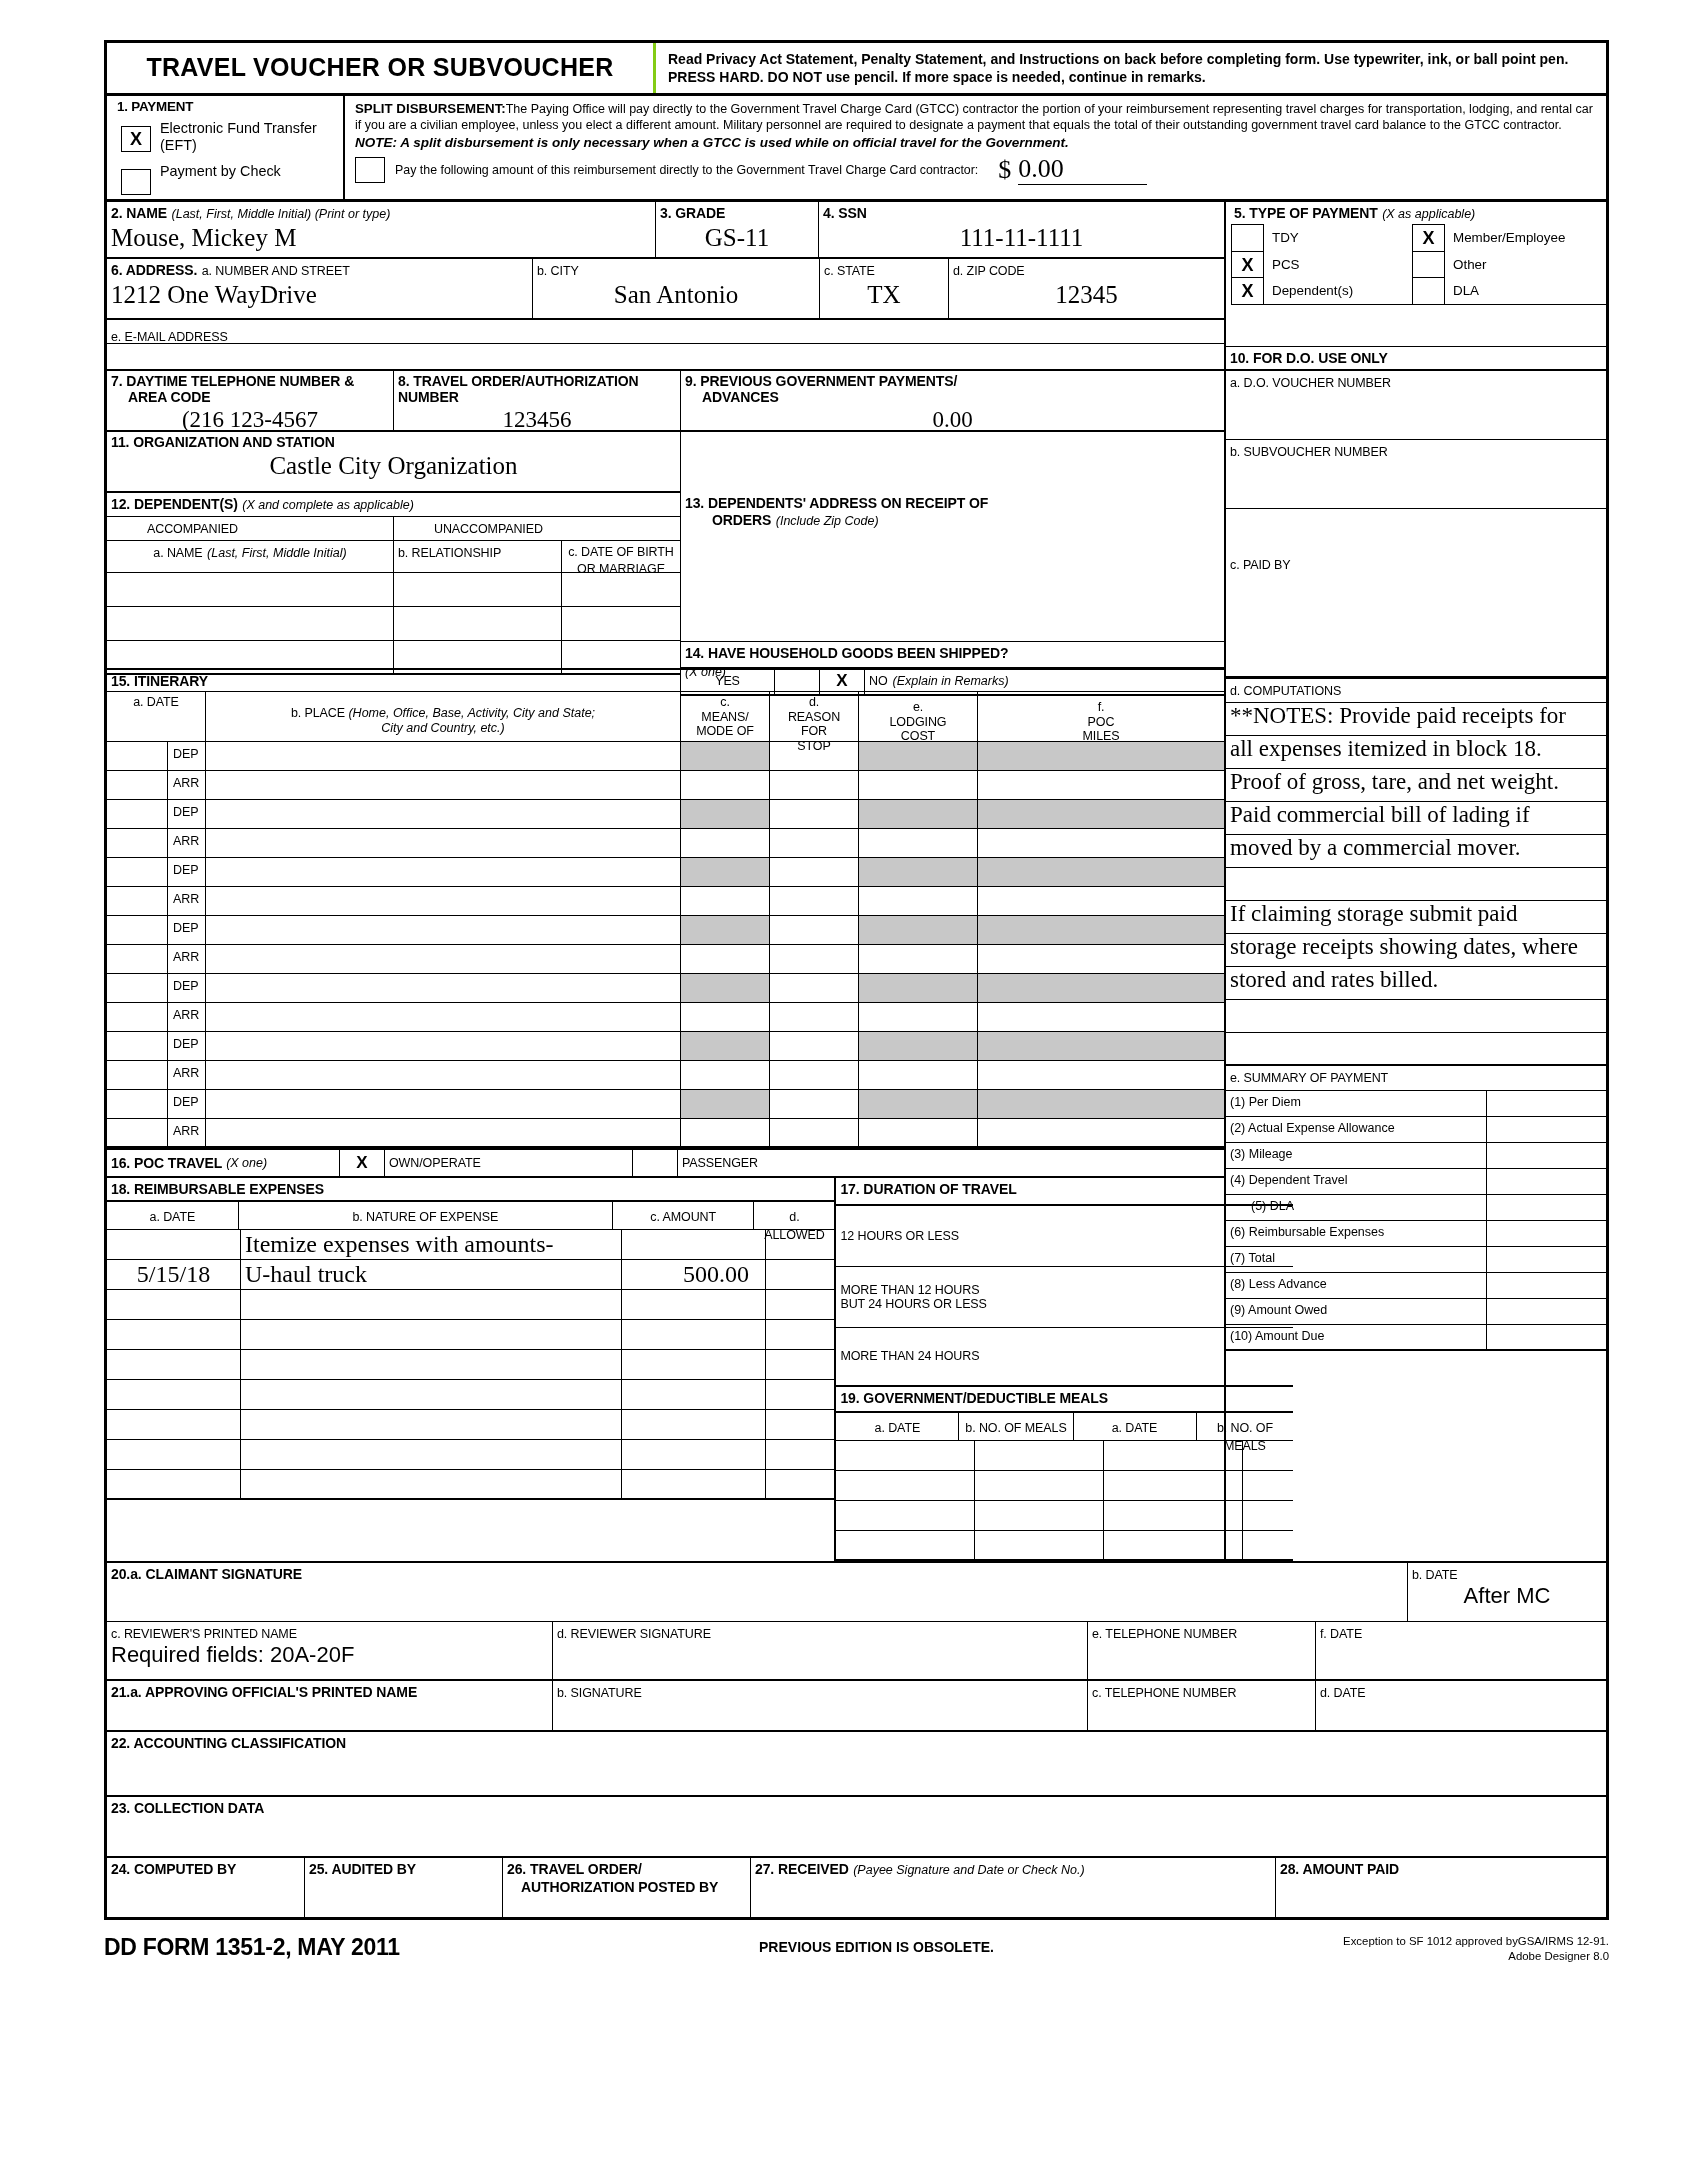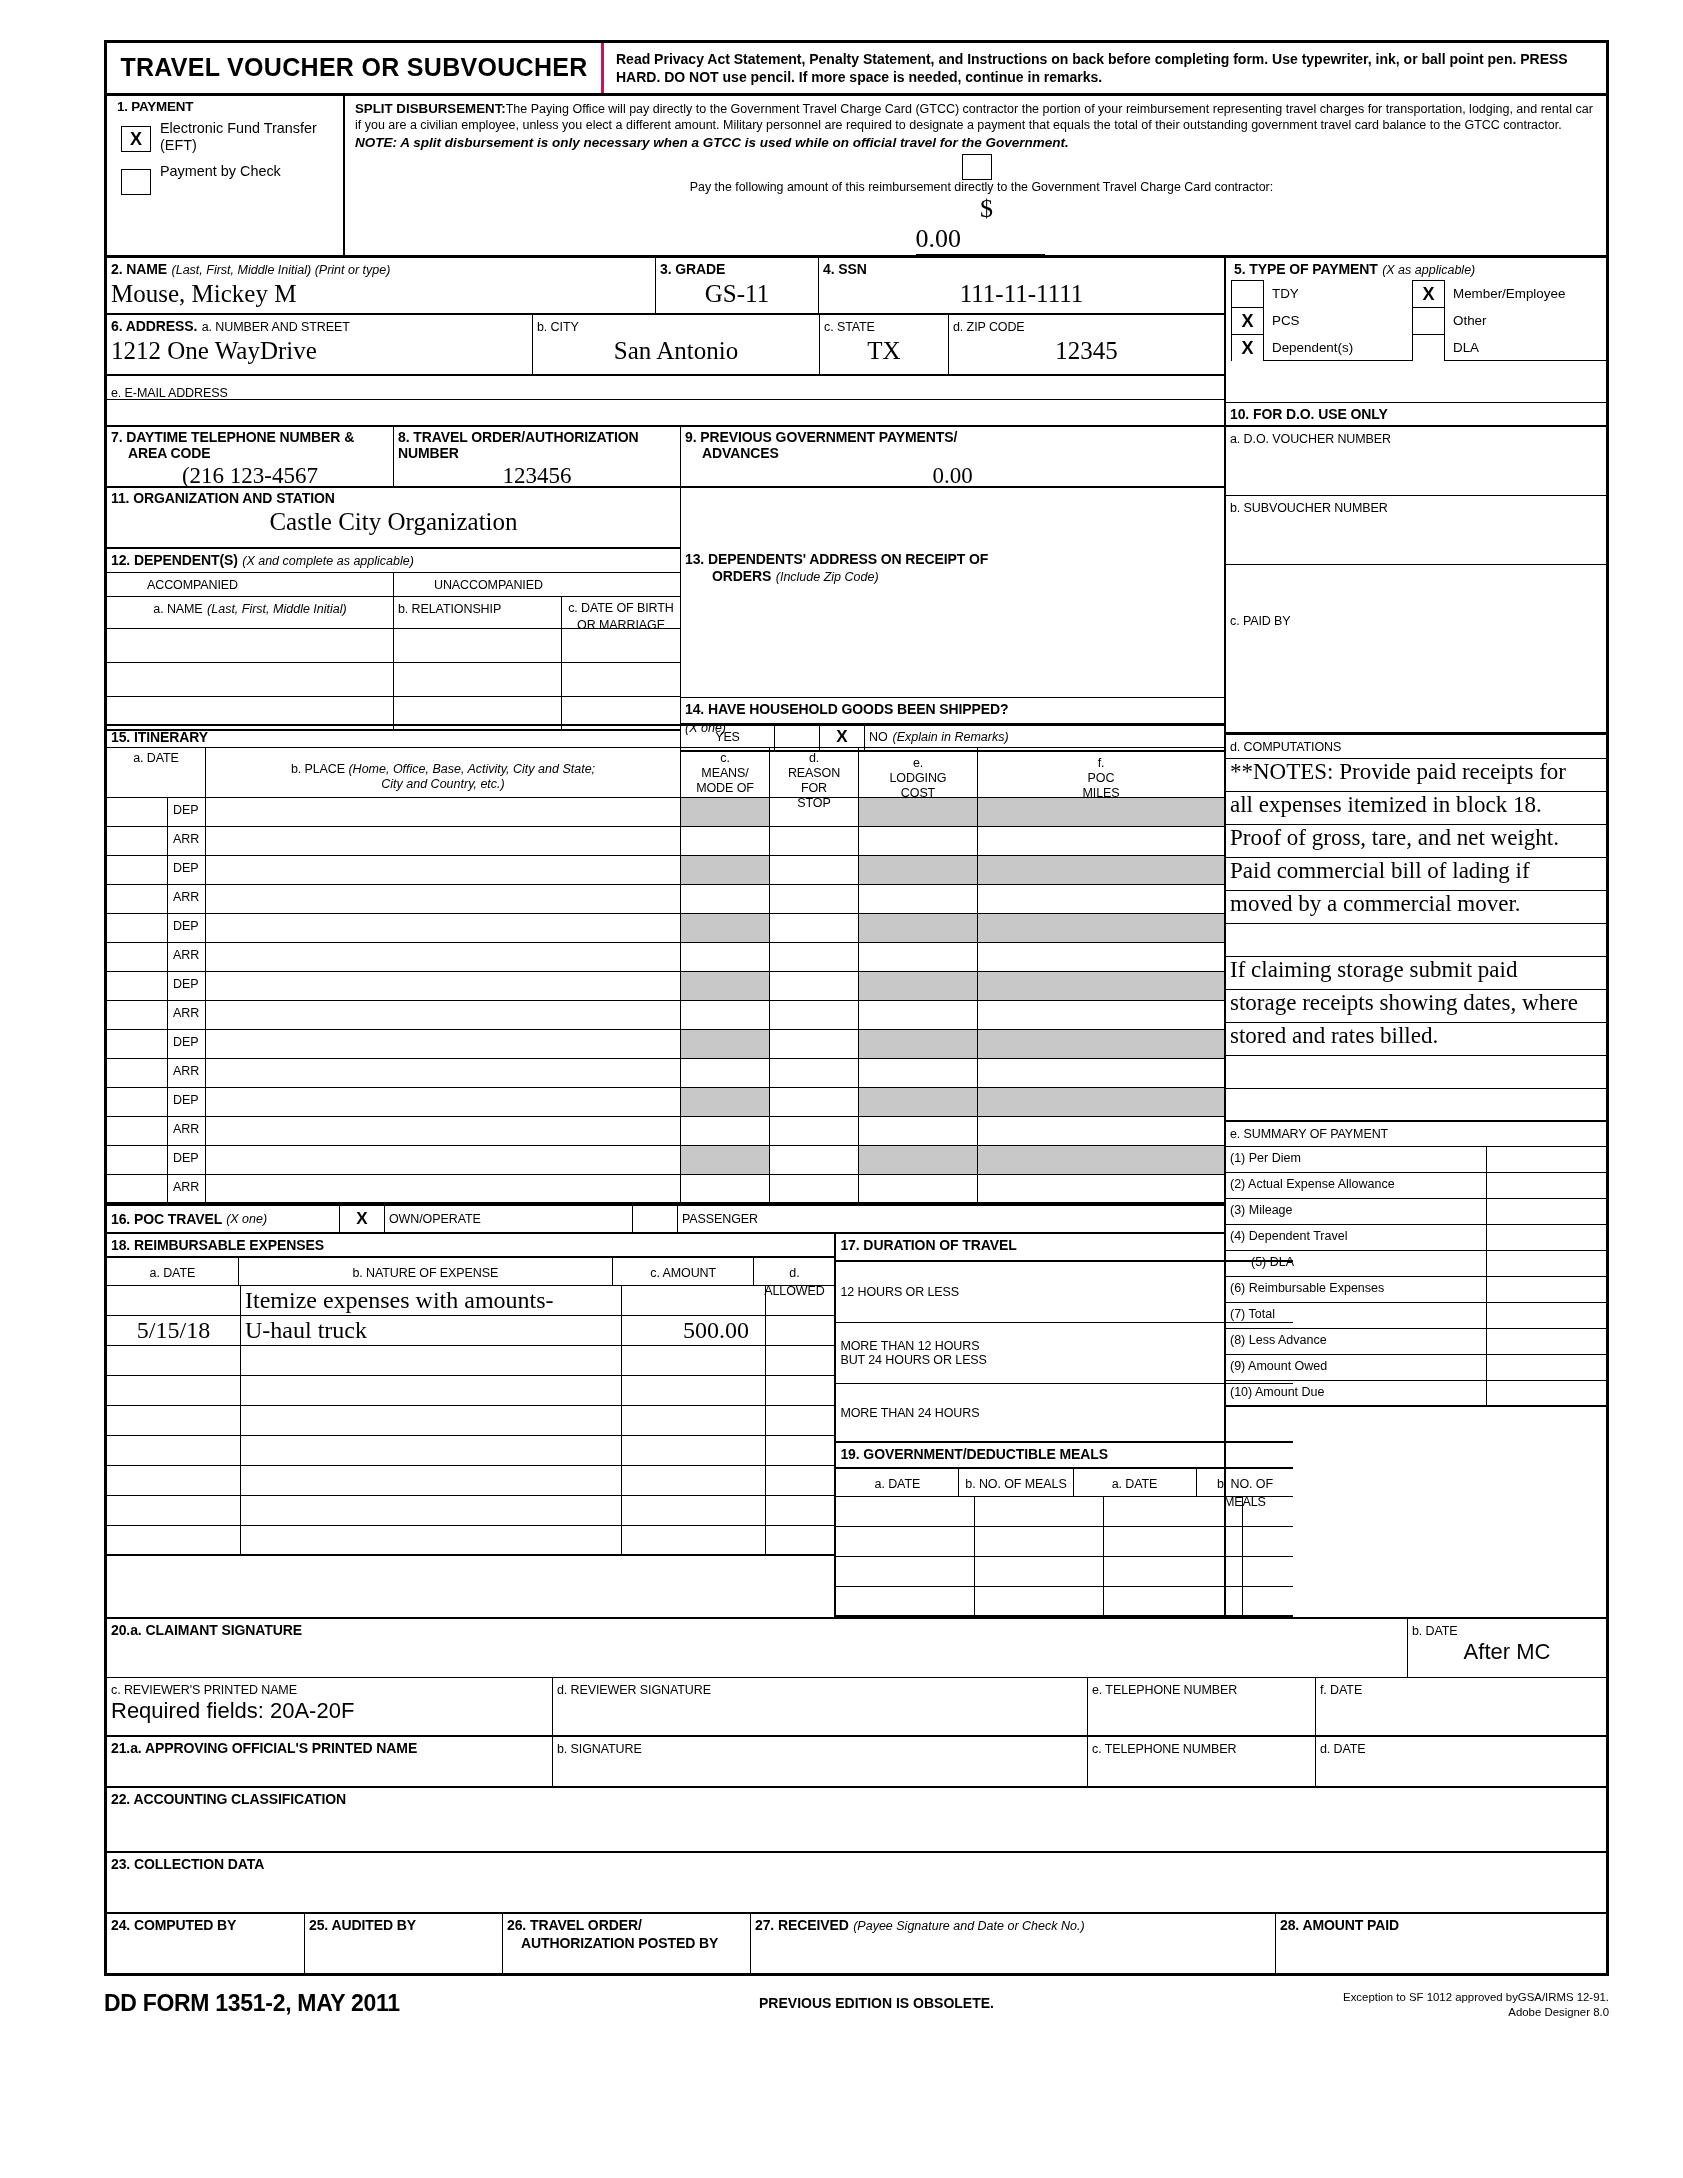--- a/index.html
+++ b/index.html
@@ -19,22 +19,22 @@
   .sm  { font-size:12.4px; font-weight:normal; }
 
   
   .val { font-family:Liberation Sans, sans-serif; font-size:22px; }
   .val-s { font-family:"Liberation Serif", serif; font-size:21px; }
 
   .outer { border:3px solid #000; width:1505px; }
 
   
   .hdr { display:flex; border-bottom:3px solid #000; }
-  .hdr-l { width:497px; display:flex; align-items:center; justify-content:center;
-           border-right:3px solid #be185d; padding:10px 0; }
+  .hdr-l { width:549px; display:flex; align-items:center; justify-content:center;
+           border-right:3px solid #84cc16; padding:10px 0; }
   .hdr-title { font-size:25px; font-weight:bold; letter-spacing:0.3px; }
   .hdr-r { flex:1; padding:8px 10px 6px 12px; }
   .hdr-r p { margin:0; font-size:14px; font-weight:bold; line-height:1.28; }
 
   
   .pay { display:flex; border-bottom:3px solid #000; }
   .pay-l { width:238px; border-right:2px solid #000; }
   .pay-r { flex:1; padding:4px 8px 0 10px; }
   .pay-r p { margin:0; font-size:12.5px; line-height:1.29; }
   .pay-r .bld { font-weight:bold; font-size:13.3px; }
@@ -42,21 +42,21 @@
 
   .chk { width:26px; height:23px; border:1px solid #000; display:inline-flex;
          align-items:center; justify-content:center; font-size:18px; font-weight:bold;
          line-height:1; flex:none; background:#fff; }
   .chk.lg { width:30px; height:26px; }
 
   .eftrow { display:flex; align-items:flex-start; padding:6px 0 0 14px; }
   .eftrow .chk { margin-top:6px; }
   .eftlab { font-size:14.4px; line-height:1.18; margin-left:9px; }
 
-  .gtccrow { display:flex; align-items:center;flex-direction:column; }
+  .gtccrow { display:flex; align-items:center; }
   .gtcc-amt { font-family:"Liberation Serif", serif; font-size:26px; }
 
   
   .c { border-right:1px solid #000; border-bottom:1px solid #000; position:relative; padding:2px 4px; }
   .c:last-child { border-right:none; }
   .cap { font-size:14px; font-weight:bold; letter-spacing:-0.1px; }
   .capn { font-size:12.5px; font-weight:normal; letter-spacing:-0.1px; }
   .capi { font-size:12.5px; font-style:italic; font-weight:normal; }
 
   .entry { font-family:"Liberation Serif", serif; font-size:25px; padding-top:2px; }

